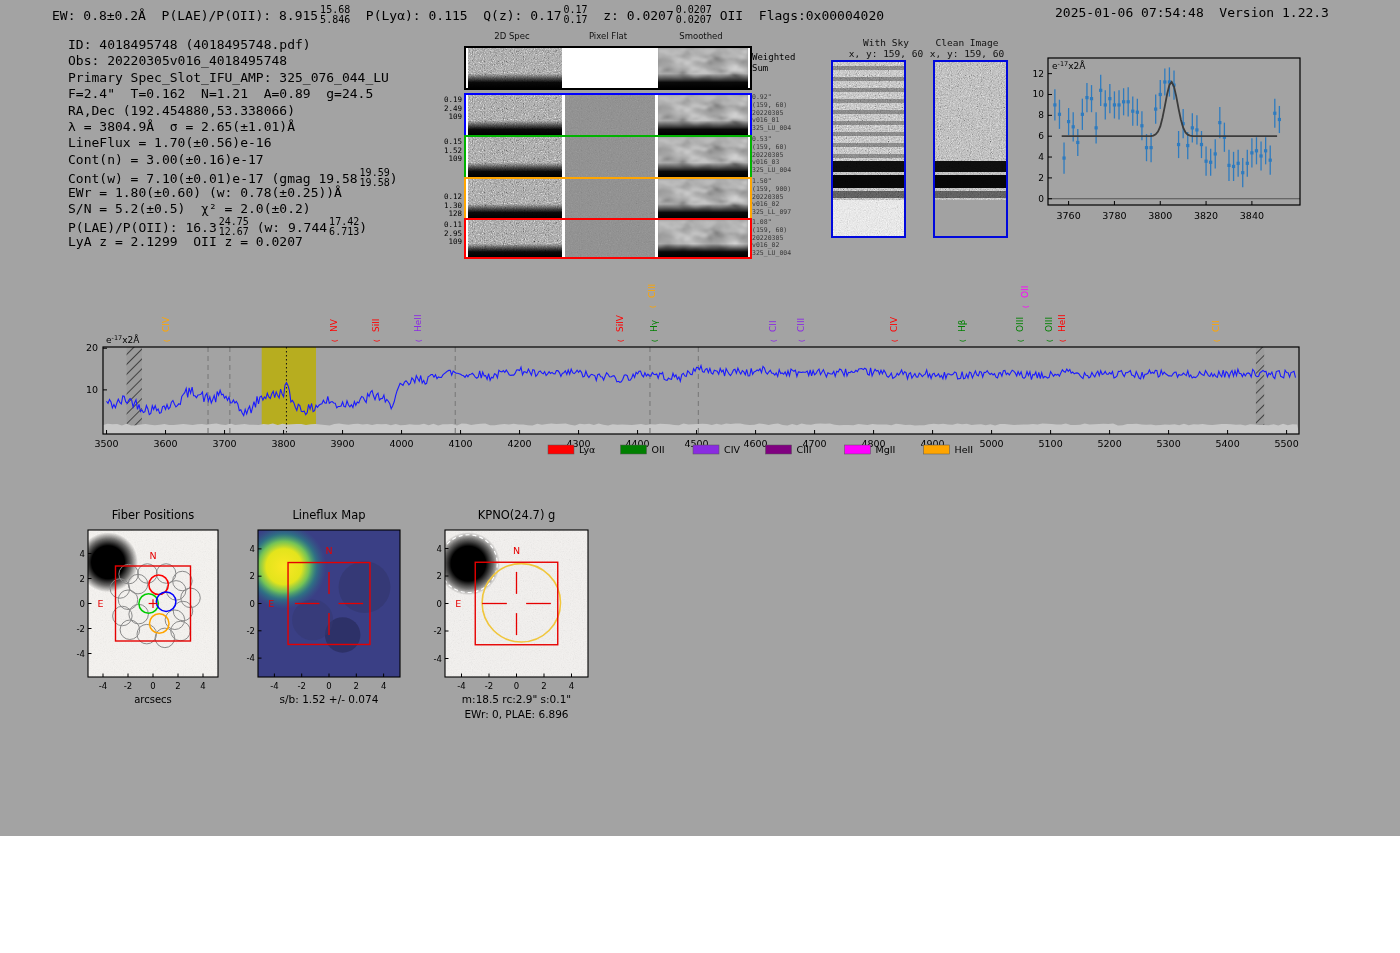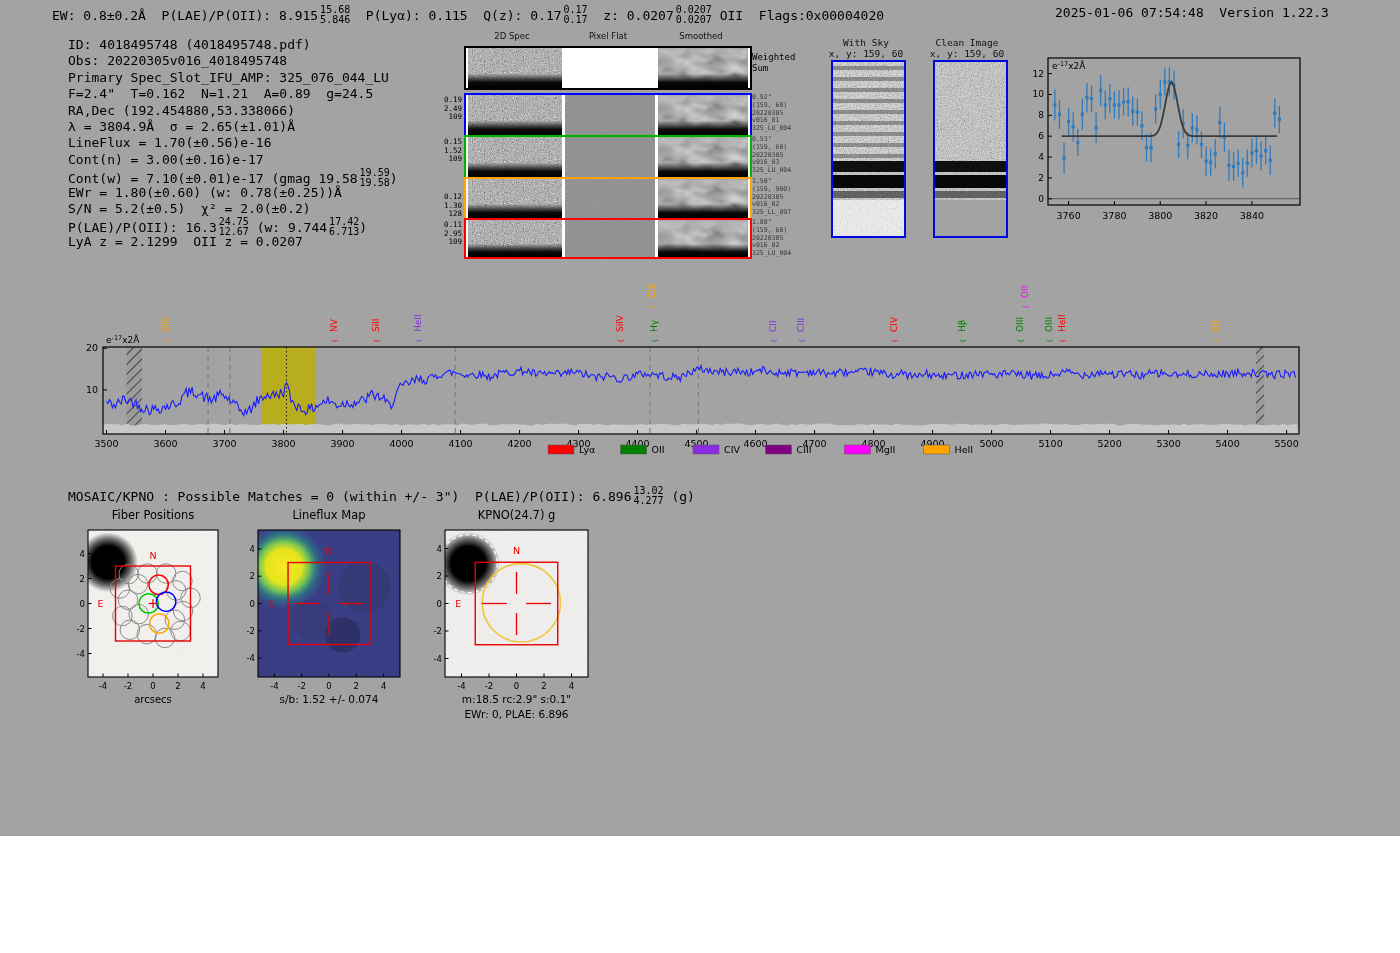--- a/index.html
+++ b/index.html
@@ -94,21 +94,21 @@
       <div class="iline"><span>Cont(n) = 3.00(±0.16)e-17</span></div>
       <div class="iline"><span>Cont(w) = 7.10(±0.01)e-17 (gmag 19.58</span><span class="stack"><span>19.59</span><span>19.58</span></span><span>)</span></div>
       <div class="iline"><span>EWr = 1.80(±0.60) (w: 0.78(±0.25))Å</span></div>
       <div class="iline"><span>S/N = 5.2(±0.5)  χ² = 2.0(±0.2)</span></div>
       <div class="iline"><span>P(LAE)/P(OII): 16.3</span><span class="stack"><span>24.75</span><span>12.67</span></span><span> (w: 9.744</span><span class="stack"><span>17.42</span><span>6.713</span></span><span>)</span></div>
       <div class="iline"><span>LyA z = 2.1299  OII z = 0.0207</span></div>
     </div>
 
   <div id="spec2d"></div>
 
-  <div class="cuttitle abs" style="left:866px;top:37px;">
+  <div class="cuttitle abs" style="left:886px;top:37px;">
     <div>With Sky</div>
     <div>x, y: 159, 60</div>
   </div>
   <div class="cuttitle abs" style="left:967px;top:37px;">
     <div>Clean Image</div>
     <div>x, y: 159, 60</div>
   </div>
   <div id="cut-sky" class="cutbox" style="left:831px;top:60px;width:71px;height:174px;">
       <svg>
         <rect width="100%" height="100%" filter="url(#nz-fine)" opacity="1"></rect>
@@ -378,21 +378,20 @@
         <text x="664" y="191" font-size="9.5">CIV</text>
         <rect x="705.5" y="183" width="26" height="9" fill="#800080" stroke="#555" stroke-width="0.5"></rect>
         <text x="736.5" y="191" font-size="9.5">CIII</text>
         <rect x="784.5" y="183" width="26" height="9" fill="#ff00ff" stroke="#555" stroke-width="0.5"></rect>
         <text x="815.5" y="191" font-size="9.5">MgII</text>
         <rect x="863.5" y="183" width="26" height="9" fill="#ffa500" stroke="#555" stroke-width="0.5"></rect>
         <text x="894.5" y="191" font-size="9.5">HeII</text>
       </g>
     </svg>
 
-  <div id="mosaic" class="abs mono pre" style="left:68px;top:486px;font-size:13px;"><span>MOSAIC/KPNO : Possible Matches = 0 (within +/- 3")  P(LAE)/P(OII): 6.896</span><span class="stack"><span>13.02</span><span>4.277</span></span><span> (g)</span></div>
 
   <svg id="p-fiber" class="abs" style="left:60px;top:506px;" width="175" height="222">
       <text x="93" y="13" text-anchor="middle" font-size="11.5">Fiber Positions</text>
       <clipPath id="p-fiber-clip">
         <rect x="28" y="24" width="130" height="147"></rect>
       </clipPath>
       <g clip-path="url(#p-fiber-clip)">
         <rect x="0" y="0" width="200" height="200" fill="#f4f2ef"></rect>
         <rect x="0" y="0" width="200" height="200" filter="url(#nz-fine)" opacity="0.1"></rect>
         <circle cx="48" cy="56.25" r="30" fill="url(#g-blob-black)"></circle>

